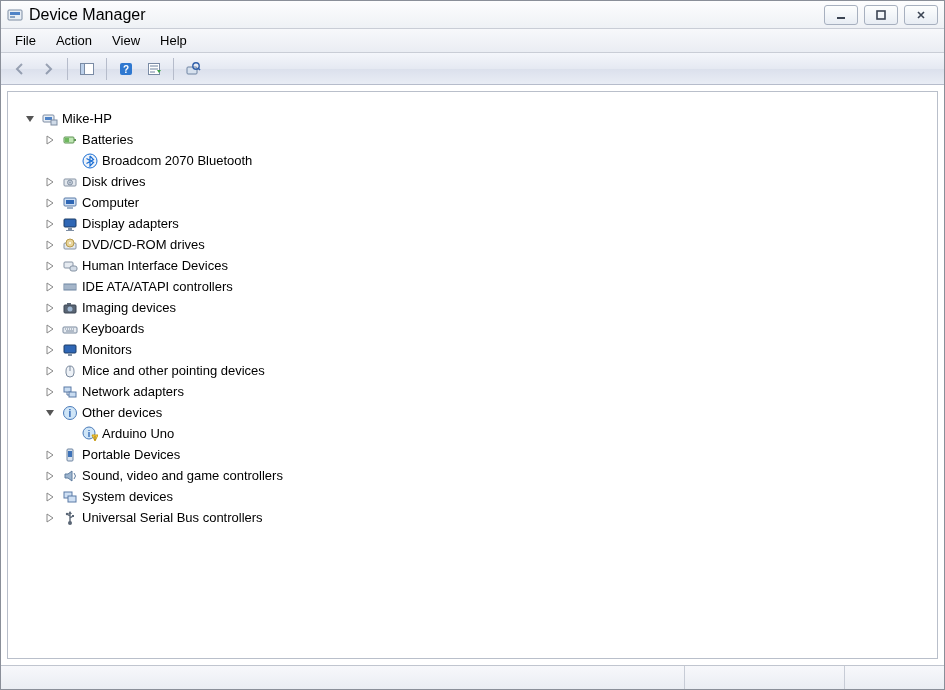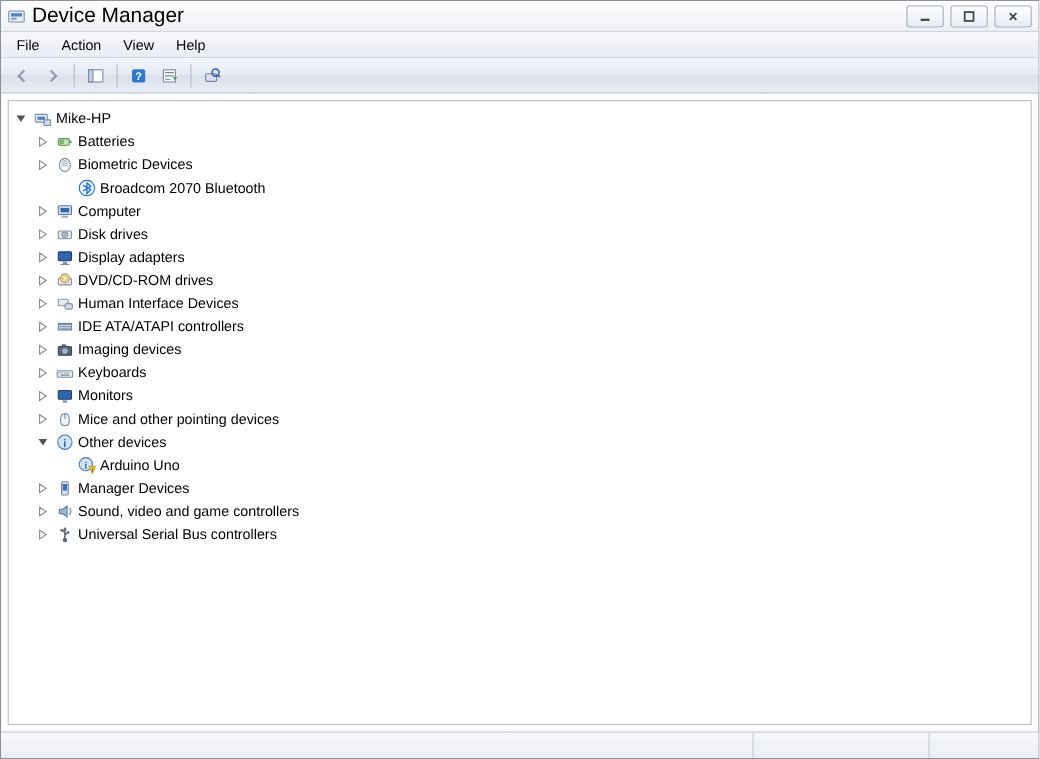--- a/index.html
+++ b/index.html
@@ -13,21 +13,21 @@
   }
   
   .titlebar {
     height:28px;
     background:linear-gradient(to bottom,#fdfdfe,#eef1f5);
     border-bottom:1px solid #c9cdd6;
     display:flex; align-items:center;
     padding:0 6px;
   }
   .titlebar .app-icon { width:16px; height:16px; margin-right:6px; }
-  .titlebar .title { flex:0 0 auto; font-size:19px; }
+  .titlebar .title { flex:0 0 auto; font-size:16px; }
   .titlebar .spacer { flex:1; }
   .win-controls { display:flex; gap:6px; }
   .win-btn {
     width:34px; height:20px;
     background:linear-gradient(to bottom,#fdfefe,#e8edf4);
     border:1px solid #a7b0bf;
     border-radius:3px;
     display:flex; align-items:center; justify-content:center;
     font-size:11px; color:#4a4f58;
     cursor:default;
@@ -65,21 +65,21 @@
     overflow:hidden;
     display:flex; flex-direction:column;
   }
   .tree-wrap {
     flex:1;
     border:1px solid #b9bfca;
     background:#fff;
     overflow:auto;
     padding:4px 2px;
   }
-  .tree-wrap ul.tree { list-style:none; margin:1px; padding:0; }
+  .tree-wrap ul.tree { list-style:none; margin:12px; padding:0; }
   .tree-wrap ul.tree ul { list-style:none; margin:0; padding-left:20px; }
   .node {
     display:flex; align-items:center;
     height:21px; padding:0 2px; white-space:nowrap;
   }
   .twisty {
     width:12px; height:12px; margin-right:4px;
     display:flex; align-items:center; justify-content:center;
     cursor:default;
   }
@@ -213,34 +213,20 @@
                   </span>
               <span class="node-icon"><svg viewBox="0 0 16 16" width="16" height="16">
                       <rect x="2" y="5" width="10" height="6" rx="1" fill="#bfe6b4" stroke="#5f9454"></rect>
                       <rect x="12" y="7" width="2" height="2" fill="#5f9454"></rect>
                       <rect x="3" y="6" width="4" height="4" fill="#6fb85f"></rect>
                     </svg></span>
               <span class="node-label">Batteries</span>
             </div>
               </li>
 
-            <li>
-                <div class="node">
-              <span class="twisty">
-                    <svg width="10" height="10" viewBox="0 0 10 10">
-                      <path d="M2 1 L8 5 L2 9 Z" fill="none" stroke="#888"></path>
-                    </svg>
-                  </span>
-              <span class="node-icon"><svg viewBox="0 0 16 16" width="16" height="16">
-                      <ellipse cx="8" cy="8" rx="5" ry="6" fill="none" stroke="#7d8ca2"></ellipse>
-                      <path d="M5 8 q3 -4 6 0 M5 10 q3 -4 6 0 M5 6 q3 -4 6 0" fill="none" stroke="#7d8ca2" stroke-width=".8"></path>
-                    </svg></span>
-              <span class="node-label">Biometric Devices</span>
-            </div>
-              </li>
 
             <li>
               <ul>
                 <li>
                     <div class="node">
                   <span class="twisty none"></span>
                   <span class="node-icon"><svg viewBox="0 0 16 16" width="16" height="16">
                           <circle cx="8" cy="8" r="7" fill="#eef3fa" stroke="#1b6fd4"></circle>
                           <path d="M8 3 L8 13 L11.5 9.5 L4.5 5.5 M8 3 L11.5 6.5 L4.5 10.5" fill="none" stroke="#1b6fd4" stroke-width="1.2"></path>
                         </svg></span>
@@ -251,52 +237,52 @@
             </li>
 
             <li>
                 <div class="node">
               <span class="twisty">
                     <svg width="10" height="10" viewBox="0 0 10 10">
                       <path d="M2 1 L8 5 L2 9 Z" fill="none" stroke="#888"></path>
                     </svg>
                   </span>
               <span class="node-icon"><svg viewBox="0 0 16 16" width="16" height="16">
+                      <rect x="2" y="5" width="12" height="7" rx="1" fill="#e3e8ee" stroke="#8693a4"></rect>
+                      <circle cx="8" cy="8.5" r="2.5" fill="#c0cad7" stroke="#8693a4"></circle>
+                      <circle cx="8" cy="8.5" r=".8" fill="#8693a4"></circle>
+                    </svg></span>
+              <span class="node-label">Disk drives</span>
+            </div>
+              </li>
+
+            <li>
+                <div class="node">
+              <span class="twisty">
+                    <svg width="10" height="10" viewBox="0 0 10 10">
+                      <path d="M2 1 L8 5 L2 9 Z" fill="none" stroke="#888"></path>
+                    </svg>
+                  </span>
+              <span class="node-icon"><svg viewBox="0 0 16 16" width="16" height="16">
                       <rect x="2" y="3" width="12" height="8" rx="1" fill="#cfe0f4" stroke="#5a7aa6"></rect>
                       <rect x="4" y="5" width="8" height="4" fill="#2f67b5"></rect>
                       <rect x="5" y="12" width="6" height="2" fill="#9fb2c9"></rect>
                     </svg></span>
               <span class="node-label">Computer</span>
             </div>
               </li>
 
             <li>
                 <div class="node">
               <span class="twisty">
                     <svg width="10" height="10" viewBox="0 0 10 10">
                       <path d="M2 1 L8 5 L2 9 Z" fill="none" stroke="#888"></path>
                     </svg>
                   </span>
               <span class="node-icon"><svg viewBox="0 0 16 16" width="16" height="16">
-                      <rect x="2" y="5" width="12" height="7" rx="1" fill="#e3e8ee" stroke="#8693a4"></rect>
-                      <circle cx="8" cy="8.5" r="2.5" fill="#c0cad7" stroke="#8693a4"></circle>
-                      <circle cx="8" cy="8.5" r=".8" fill="#8693a4"></circle>
-                    </svg></span>
-              <span class="node-label">Disk drives</span>
-            </div>
-              </li>
-
-            <li>
-                <div class="node">
-              <span class="twisty">
-                    <svg width="10" height="10" viewBox="0 0 10 10">
-                      <path d="M2 1 L8 5 L2 9 Z" fill="none" stroke="#888"></path>
-                    </svg>
-                  </span>
-              <span class="node-icon"><svg viewBox="0 0 16 16" width="16" height="16">
                       <rect x="2" y="3" width="12" height="8" rx="1" fill="#2f67b5" stroke="#1d3c66"></rect>
                       <rect x="6" y="12" width="4" height="2" fill="#7e8fa5"></rect>
                       <rect x="4" y="14" width="8" height="1" fill="#7e8fa5"></rect>
                     </svg></span>
               <span class="node-label">Display adapters</span>
             </div>
               </li>
 
             <li>
                 <div class="node">
@@ -398,20 +384,35 @@
                     </svg>
                   </span>
               <span class="node-icon"><svg viewBox="0 0 16 16" width="16" height="16">
                       <path d="M8 3 q4 0 4 5 v2 q0 4 -4 4 q-4 0 -4 -4 v-2 q0 -5 4 -5 Z" fill="#eef2f7" stroke="#7b8a9e"></path>
                       <line x1="8" y1="3" x2="8" y2="8" stroke="#7b8a9e"></line>
                     </svg></span>
               <span class="node-label">Mice and other pointing devices</span>
             </div>
               </li>
 
+            <li>
+                <div class="node">
+              <span class="twisty">
+                    <svg width="10" height="10" viewBox="0 0 10 10">
+                      <path d="M2 1 L8 5 L2 9 Z" fill="none" stroke="#888"></path>
+                    </svg>
+                  </span>
+              <span class="node-icon"><svg viewBox="0 0 16 16" width="16" height="16">
+                      <rect x="2" y="3" width="7" height="5" fill="#c9dcf1" stroke="#5a7aa6"></rect>
+                      <rect x="7" y="8" width="7" height="5" fill="#c9dcf1" stroke="#5a7aa6"></rect>
+                      <path d="M5 8 v3 h2" fill="none" stroke="#5a7aa6"></path>
+                    </svg></span>
+              <span class="node-label">Network adapters</span>
+            </div>
+              </li>
 
             <li>
               <div class="node">
                 <span class="twisty">
                     <svg width="10" height="10" viewBox="0 0 10 10">
                       <path d="M1 2 L9 2 L5 8 Z" fill="#555"></path>
                     </svg>
                   </span>
                 <span class="node-icon"><svg viewBox="0 0 16 16" width="16" height="16">
                       <circle cx="8" cy="8" r="6.5" fill="#cfe5f7" stroke="#4b7bb9"></circle>
@@ -439,40 +440,54 @@
                 <div class="node">
               <span class="twisty">
                     <svg width="10" height="10" viewBox="0 0 10 10">
                       <path d="M2 1 L8 5 L2 9 Z" fill="none" stroke="#888"></path>
                     </svg>
                   </span>
               <span class="node-icon"><svg viewBox="0 0 16 16" width="16" height="16">
                       <rect x="5" y="2" width="6" height="12" rx="1" fill="#d9e3ef" stroke="#6e85a1"></rect>
                       <rect x="6" y="4" width="4" height="6" fill="#3d72b8"></rect>
                     </svg></span>
-              <span class="node-label">Manager Devices</span>
+              <span class="node-label">Portable Devices</span>
             </div>
               </li>
 
 
             <li>
                 <div class="node">
               <span class="twisty">
                     <svg width="10" height="10" viewBox="0 0 10 10">
                       <path d="M2 1 L8 5 L2 9 Z" fill="none" stroke="#888"></path>
                     </svg>
                   </span>
               <span class="node-icon"><svg viewBox="0 0 16 16" width="16" height="16">
                       <path d="M3 6 h3 l4 -3 v10 l-4 -3 h-3 Z" fill="#9db5cf" stroke="#5f7c9e"></path>
                       <path d="M12 5 q3 3 0 6" fill="none" stroke="#5f7c9e"></path>
                     </svg></span>
               <span class="node-label">Sound, video and game controllers</span>
             </div>
               </li>
 
+            <li>
+                <div class="node">
+              <span class="twisty">
+                    <svg width="10" height="10" viewBox="0 0 10 10">
+                      <path d="M2 1 L8 5 L2 9 Z" fill="none" stroke="#888"></path>
+                    </svg>
+                  </span>
+              <span class="node-icon"><svg viewBox="0 0 16 16" width="16" height="16">
+                      <rect x="2" y="3" width="8" height="6" fill="#cfe0f4" stroke="#5a7aa6"></rect>
+                      <rect x="6" y="7" width="8" height="6" fill="#cfe0f4" stroke="#5a7aa6"></rect>
+                    </svg></span>
+              <span class="node-label">System devices</span>
+            </div>
+              </li>
 
             <li>
                 <div class="node">
               <span class="twisty">
                     <svg width="10" height="10" viewBox="0 0 10 10">
                       <path d="M2 1 L8 5 L2 9 Z" fill="none" stroke="#888"></path>
                     </svg>
                   </span>
               <span class="node-icon"><svg viewBox="0 0 16 16" width="16" height="16">
                       <circle cx="8" cy="13" r="2" fill="#5a6675"></circle>

